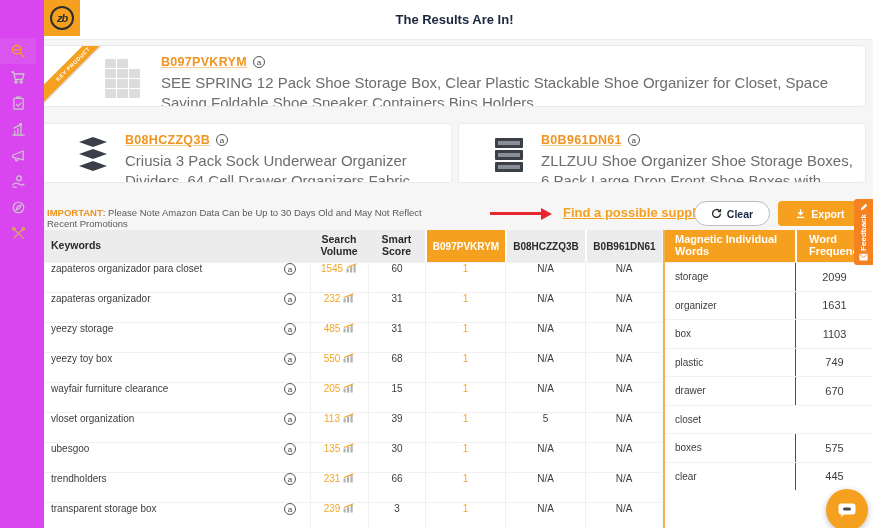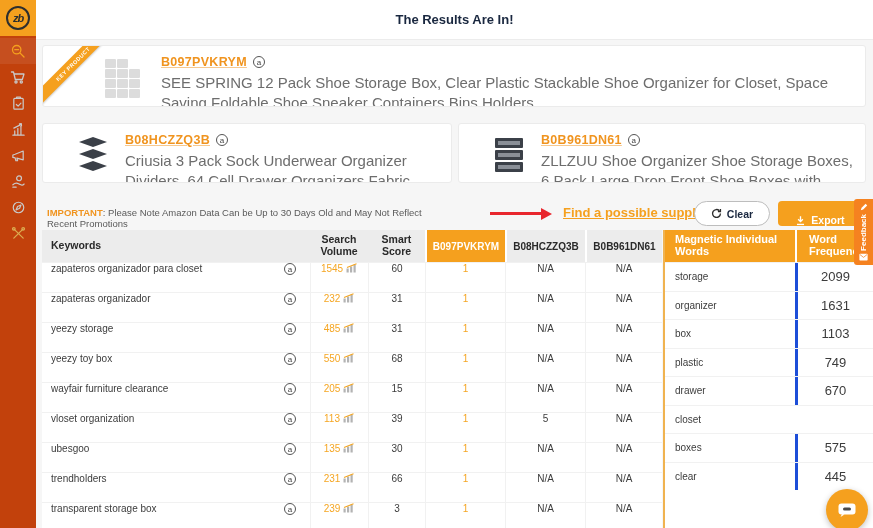--- a/index.html
+++ b/index.html
@@ -2,21 +2,21 @@
 <html><head>
 <meta charset="utf-8">
 <style>
   * { box-sizing: border-box; margin: 0; padding: 0; }
   html,body { width: 873px; height: 528px; }
   body {
     position: relative; overflow: hidden; background: #f6f6f6;
     font-family: "Liberation Sans", sans-serif; color: #333;
   }
   
-  .sidebar { position: absolute; left: 0; top: 0; width: 36px; height: 528px; background: #c2410c; z-index: 30; }
+  .sidebar { position: absolute; left: 0; top: 0; width: 36px; height: 528px; background: #d946ef; z-index: 30; padding-left: 44px; }
   .logo { width: 36px; height: 36px; background: #f5a01e; display: flex; align-items: center; justify-content: center; }
   .logo-ring { width: 24px; height: 24px; border: 2.5px solid #2e2e2e; border-radius: 50%;
     display: flex; align-items: center; justify-content: center; font-weight: bold; font-style: italic;
     font-size: 11px; color: #2e2e2e; letter-spacing: -1px; }
   .nav { position: absolute; top: 38px; left: 0; width: 36px; }
   .nav-item { width: 36px; height: 26px; display: flex; align-items: center; justify-content: center; cursor: pointer; }
   .nav-item.active { background: rgba(255,255,255,0.08); }
   .nav-item svg { stroke: #c9c9c9; fill: none; stroke-width: 1.3; stroke-linecap: round; stroke-linejoin: round; }
   .nav-item.active svg { stroke: #f5a01e; }
   .nav-item.gold svg { stroke: #dcae52; }
@@ -50,21 +50,21 @@
   .notice b { color: #f0941f; }
   .arrow { position: absolute; left: 490px; top: 212px; width: 52px; height: 3px; background: #e8262d; }
   .arrow:after { content: ""; position: absolute; right: -10px; top: -4.5px; border-left: 11px solid #e8262d;
     border-top: 6px solid transparent; border-bottom: 6px solid transparent; }
   .supplier { position: absolute; left: 563px; top: 205px; font-size: 13px; font-weight: bold; color: #f5a01e;
     text-decoration: underline; cursor: pointer; }
   .btn-clear { position: absolute; left: 694px; top: 201px; width: 76px; height: 25px; background: #fff;
     border: 1px solid #bdbdbd; border-radius: 13px; display: flex; align-items: center; justify-content: center;
     gap: 5px; font-size: 10.5px; font-weight: bold; color: #19273f; cursor: pointer; }
   .btn-export { position: absolute; left: 778px; top: 201px; width: 84px; height: 25px; background: #f5a01e;
-    border: none; border-radius: 4px; display: flex; align-items: flex-end; justify-content: center; gap: 5px;
+    border: none; border-radius: 4px; display: flex; align-items: center; justify-content: center; gap: 5px;
     font-size: 10.5px; font-weight: bold; color: #fff; cursor: pointer; }
   .feedback { position: absolute; right: 0; top: 199px; width: 19px; height: 66px; background: #f58220;
     border-radius: 3px 0 0 3px; z-index: 40; display: flex; flex-direction: column; align-items: center;
     justify-content: center; gap: 3px; cursor: pointer; }
   .feedback .fb-label { writing-mode: vertical-rl; transform: rotate(180deg); color: #fff; font-size: 8px; font-weight: bold; }
   
   .ktable { position: absolute; left: 42px; top: 230px; width: 620px; height: 298px; background: #fff; overflow: hidden; }
   .khead { display: flex; height: 32px; background: #ececec; }
   .khead .hc { display: flex; align-items: center; font-size: 10.5px; font-weight: bold; color: #2a2a2a; line-height: 1.1; }
   .hc.c-kw { flex: 0 0 268px; padding-left: 9px; }
@@ -86,21 +86,21 @@
   
   .wtable { position: absolute; left: 663px; top: 230px; width: 210px; height: 298px; background: #fff;
     border-left: 2px solid #f0b350; overflow: hidden; }
   .whead { display: flex; height: 32px; background: #f5a01e; }
   .whead .wh { display: flex; align-items: center; color: #fff; font-weight: bold; font-size: 11px; line-height: 1.05; }
   .wh.w-word { flex: 0 0 130px; padding-left: 10px; }
   .wh.w-freq { flex: 1; border-left: 2px solid #fff; padding-left: 12px; }
   .wrow { display: flex; height: 28.5px; border-top: 1px solid #f1f1f1; }
   .wrow > div { display: flex; align-items: center; font-size: 10px; color: #3c3c3c; }
   .wc.w-word { flex: 0 0 130px; padding-left: 10px; }
-  .wc.w-freq { flex: 1; justify-content: center; border-left: 3px solid #1d4ed8; font-size: 13px; }
+  .wc.w-freq { flex: 1; justify-content: center; border-left: 1px solid #1d4ed8; font-size: 11px; }
   
   .chat { position: absolute; right: 5px; bottom: -3px; width: 42px; height: 42px; border-radius: 50%;
     background: #f5a01e; box-shadow: 0 2px 6px rgba(0,0,0,.25); display: flex; align-items: center;
     justify-content: center; cursor: pointer; z-index: 50; }
 </style>
 </head>
 <body>
 
 <div class="sidebar">
   <div class="logo">

